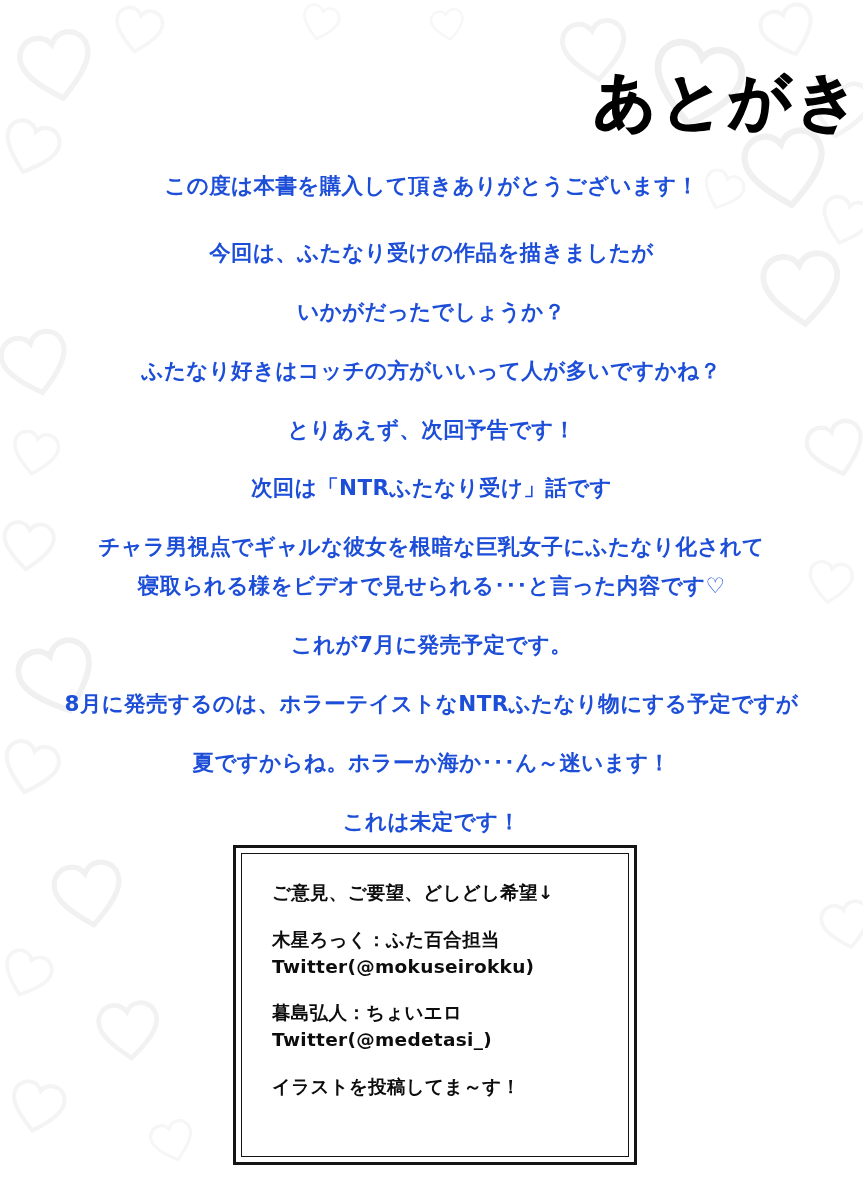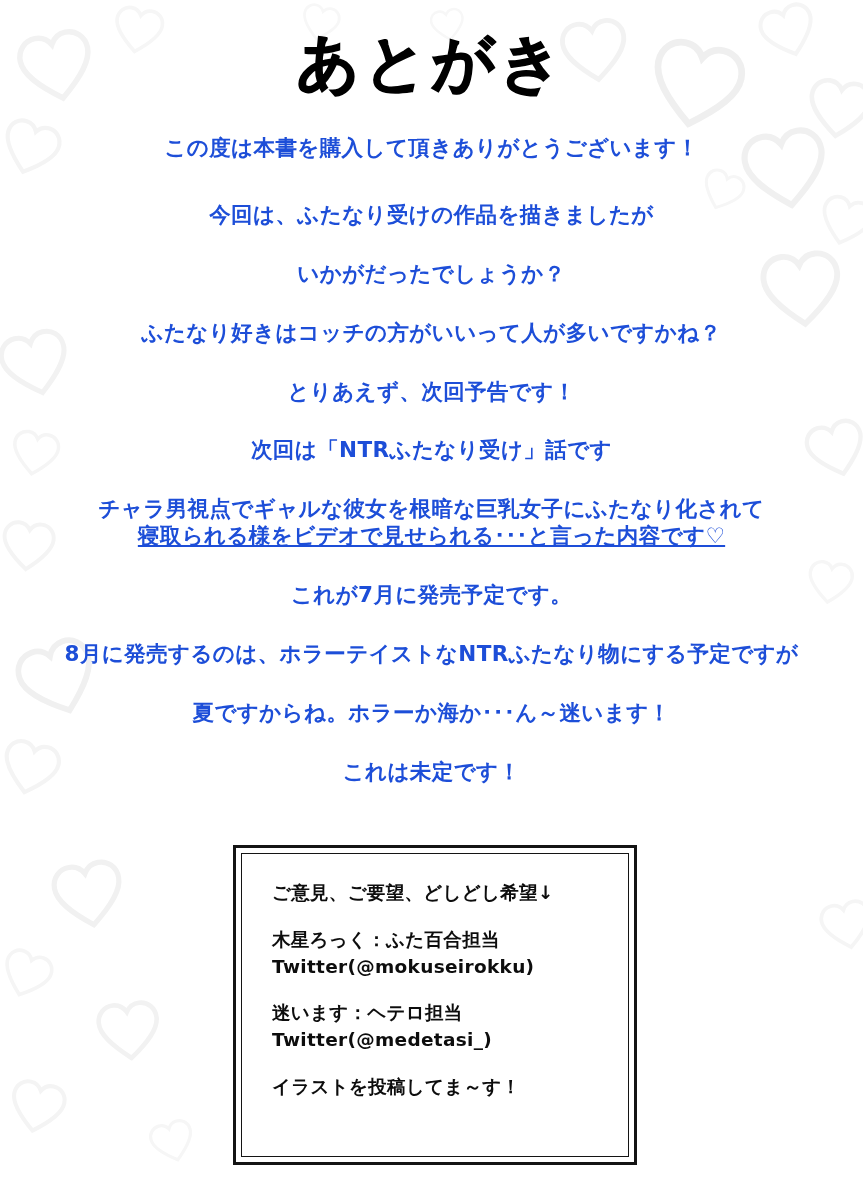--- a/index.html
+++ b/index.html
@@ -32,23 +32,23 @@
   
   .page {
     position: relative;
     z-index: 2;
     width: 863px;
     height: 1200px;
     box-sizing: border-box;
   }
 
   .title {
-    text-align: center;
+    text-align: right;
     margin: 0;
-    padding-top: 30px;
+    padding-top: 68px;
     font-size: 62px;
     line-height: 1.05;
     font-weight: 700;
     letter-spacing: 4px;
     font-family: "DejaVu Sans", "Liberation Sans", sans-serif;
     -webkit-text-stroke: 1.4px #000;
     color: #000;
   }
 
   .body-text {
@@ -59,21 +59,21 @@
   .line {
     text-align: center;
     font-size: 21.5px;
     line-height: 1.25;
     font-weight: 600;
     letter-spacing: 0.4px;
     color: #1d4ed8;
   }
   .gap-lg { margin-top: 40px; }
   .gap-md { margin-top: 32px; text-align: center; }
-  .gap-sm { margin-top: 0; text-decoration: underline; }
+  .gap-sm { margin-top: 12px; }
 
   
   .contact-box {
     position: absolute;
     left: 233px;
     top: 845px;
     width: 404px;
     height: 320px;
     box-sizing: border-box;
     border: 3px solid #141414;
@@ -254,21 +254,21 @@
   <div class="contact-box">
     <div class="contact-box-inner">
       <div class="contact-group">
         <div class="contact-line">ご意見、ご要望、どしどし希望↓</div>
       </div>
       <div class="contact-group">
         <div class="contact-line">木星ろっく：ふた百合担当</div>
         <div class="contact-line">Twitter(@mokuseirokku)</div>
       </div>
       <div class="contact-group">
-        <div class="contact-line">迷います：ヘテロ担当</div>
+        <div class="contact-line">暮島弘人：ちょいエロ</div>
         <div class="contact-line">Twitter(@medetasi_)</div>
       </div>
       <div class="contact-group">
         <div class="contact-line">イラストを投稿してま～す！</div>
       </div>
     </div>
   </div>
 
 </div>
 

